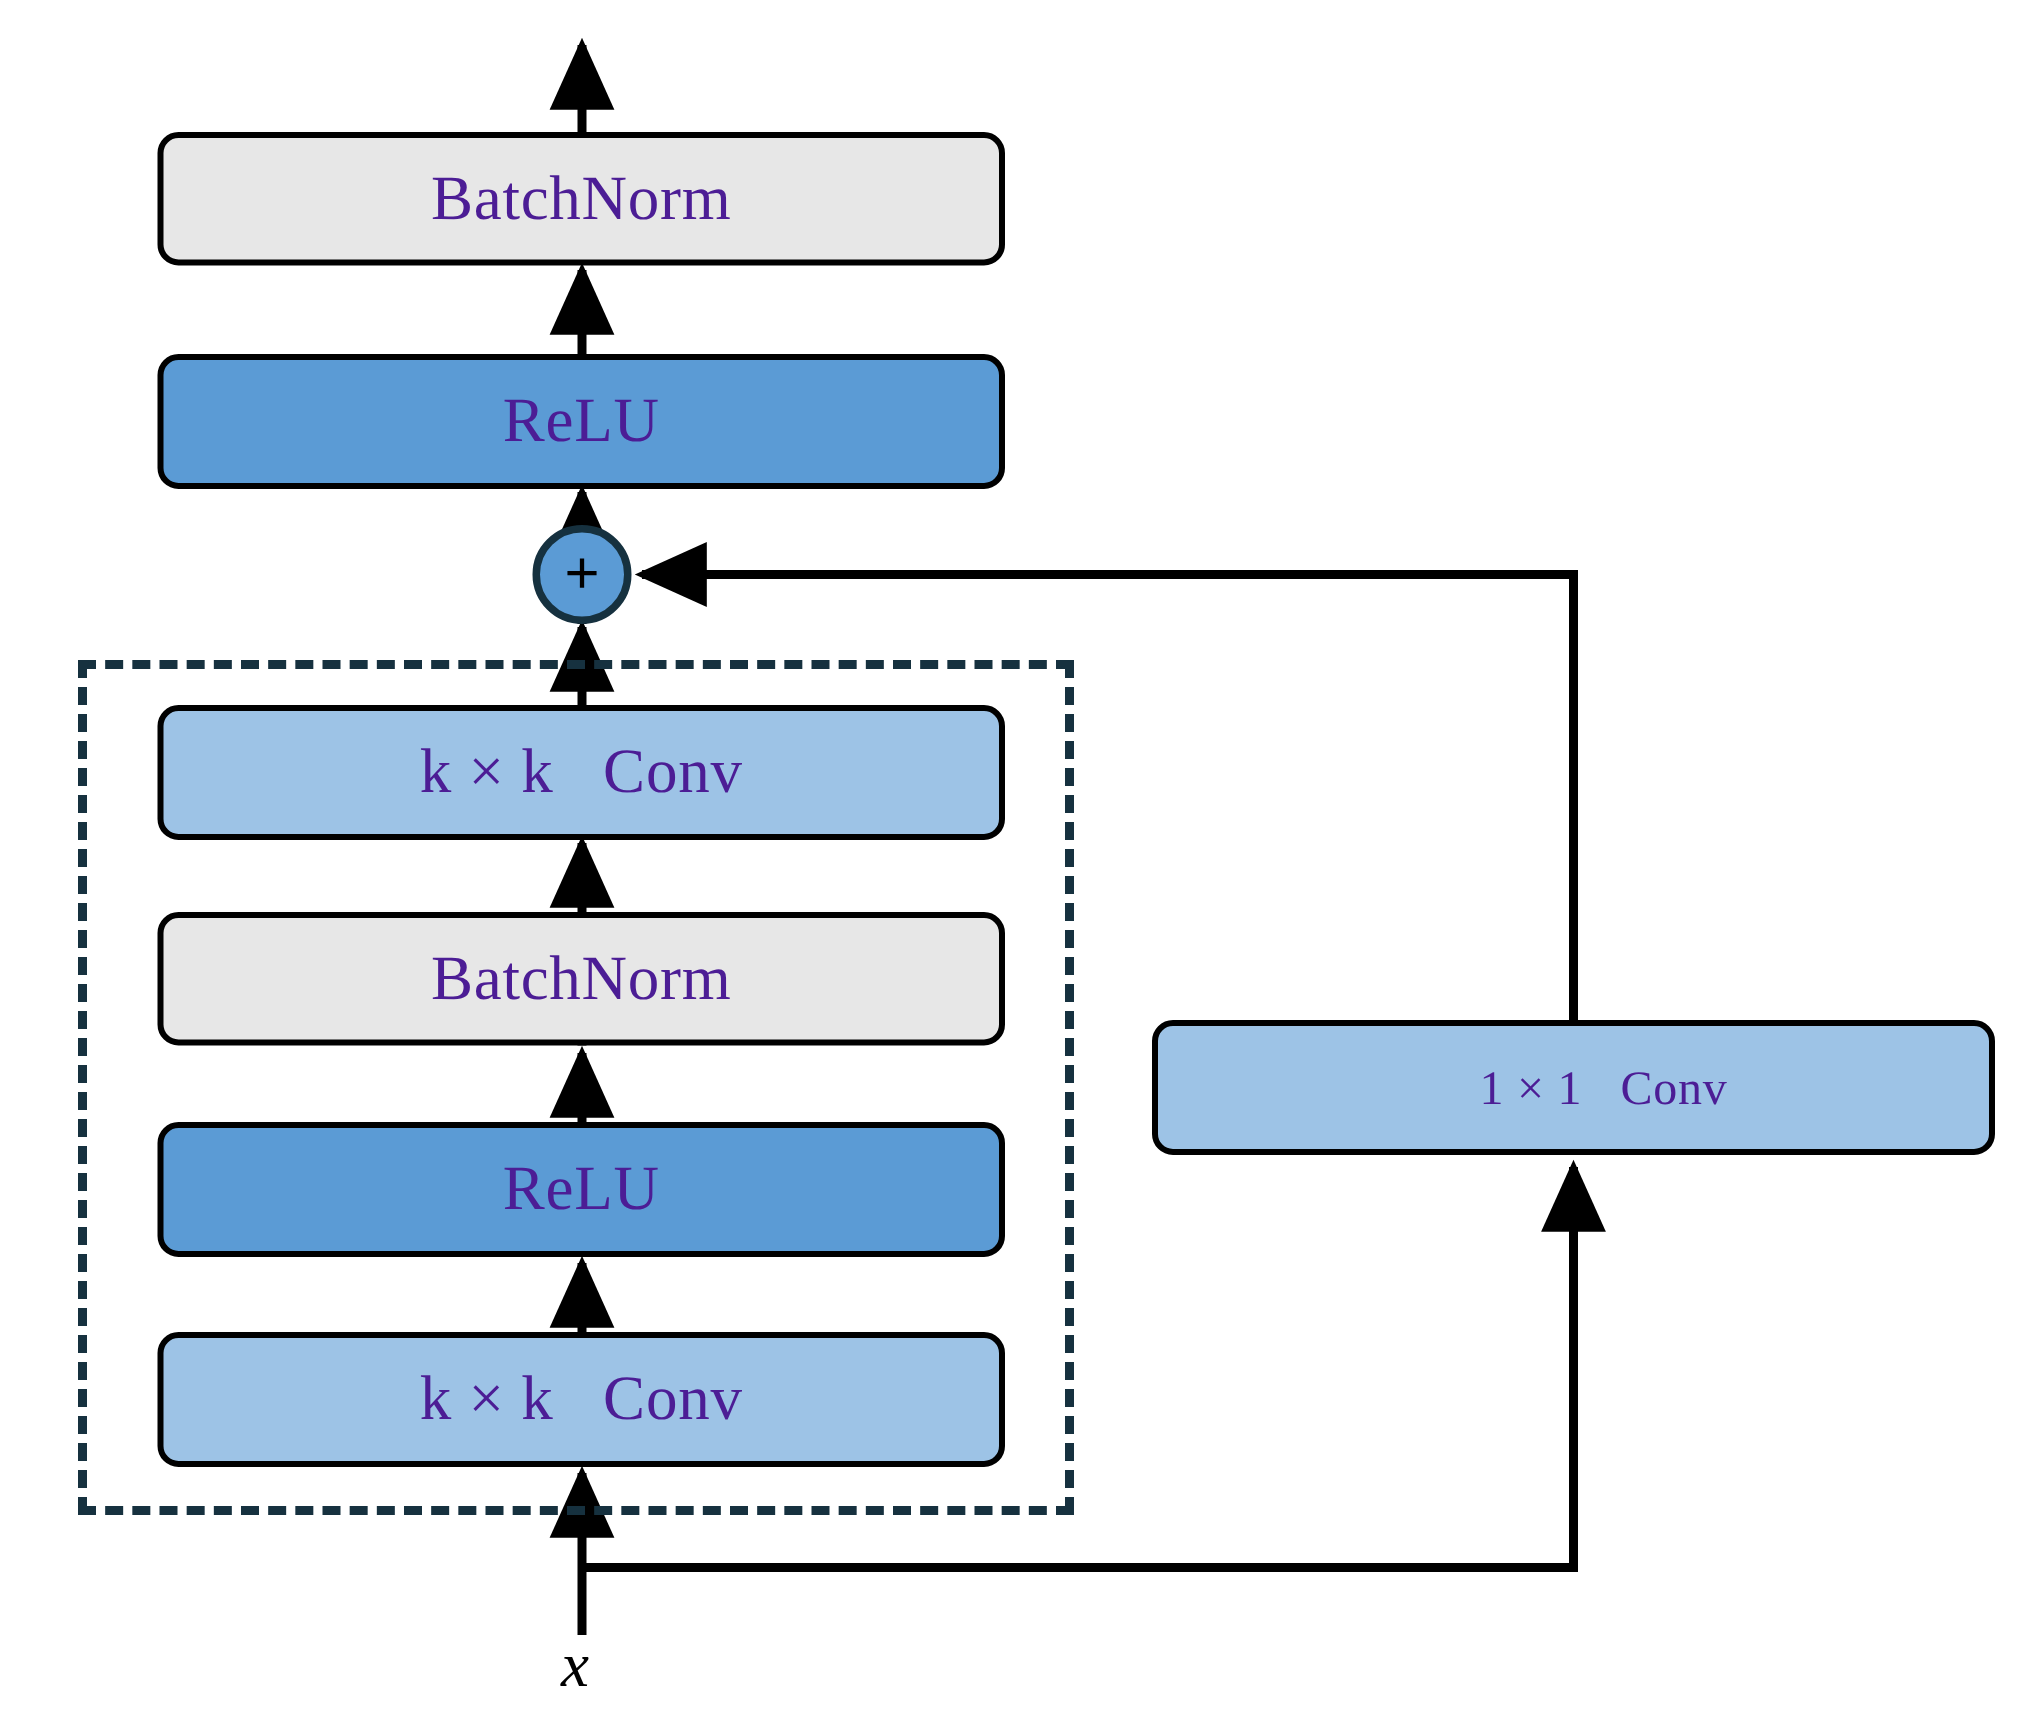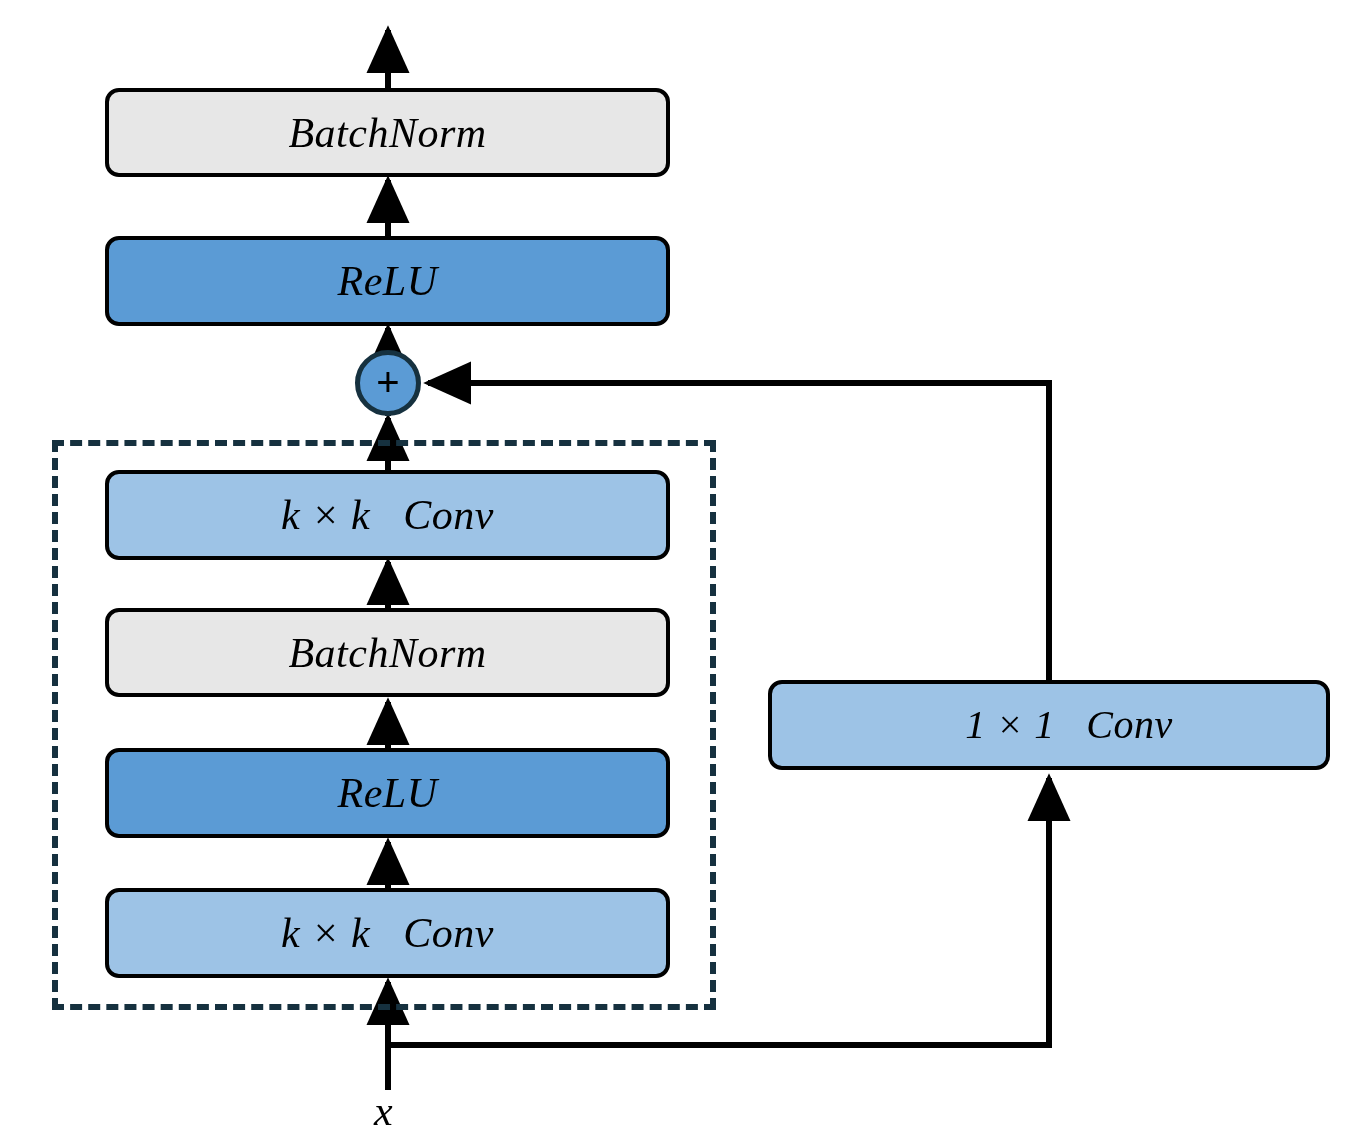--- a/index.html
+++ b/index.html
@@ -27,28 +27,27 @@
     box-sizing: border-box;
     border: 4px solid #000000;
     border-radius: 14px;
     display: flex;
     align-items: center;
     justify-content: center;
     z-index: 3;
   }
   .node-label {
     font-family: "Liberation Serif", "DejaVu Serif", serif;
-    font-style: italic;
-    color: #000000;
+    color: #4c1d95;
     white-space: pre;
     line-height: 1;
     letter-spacing: 0.5px;
   }
   .lbl-42 { font-size: 42px; }
-  .lbl-40 { font-size: 40px; margin-left: 40px; }
+  .lbl-40 { font-size: 32px; margin-left: 40px; }
   .plus-circle {
     position: absolute;
     box-sizing: border-box;
     border-radius: 50%;
     border: 5px solid #16313f;
     display: flex;
     align-items: center;
     justify-content: center;
     z-index: 4;
   }

